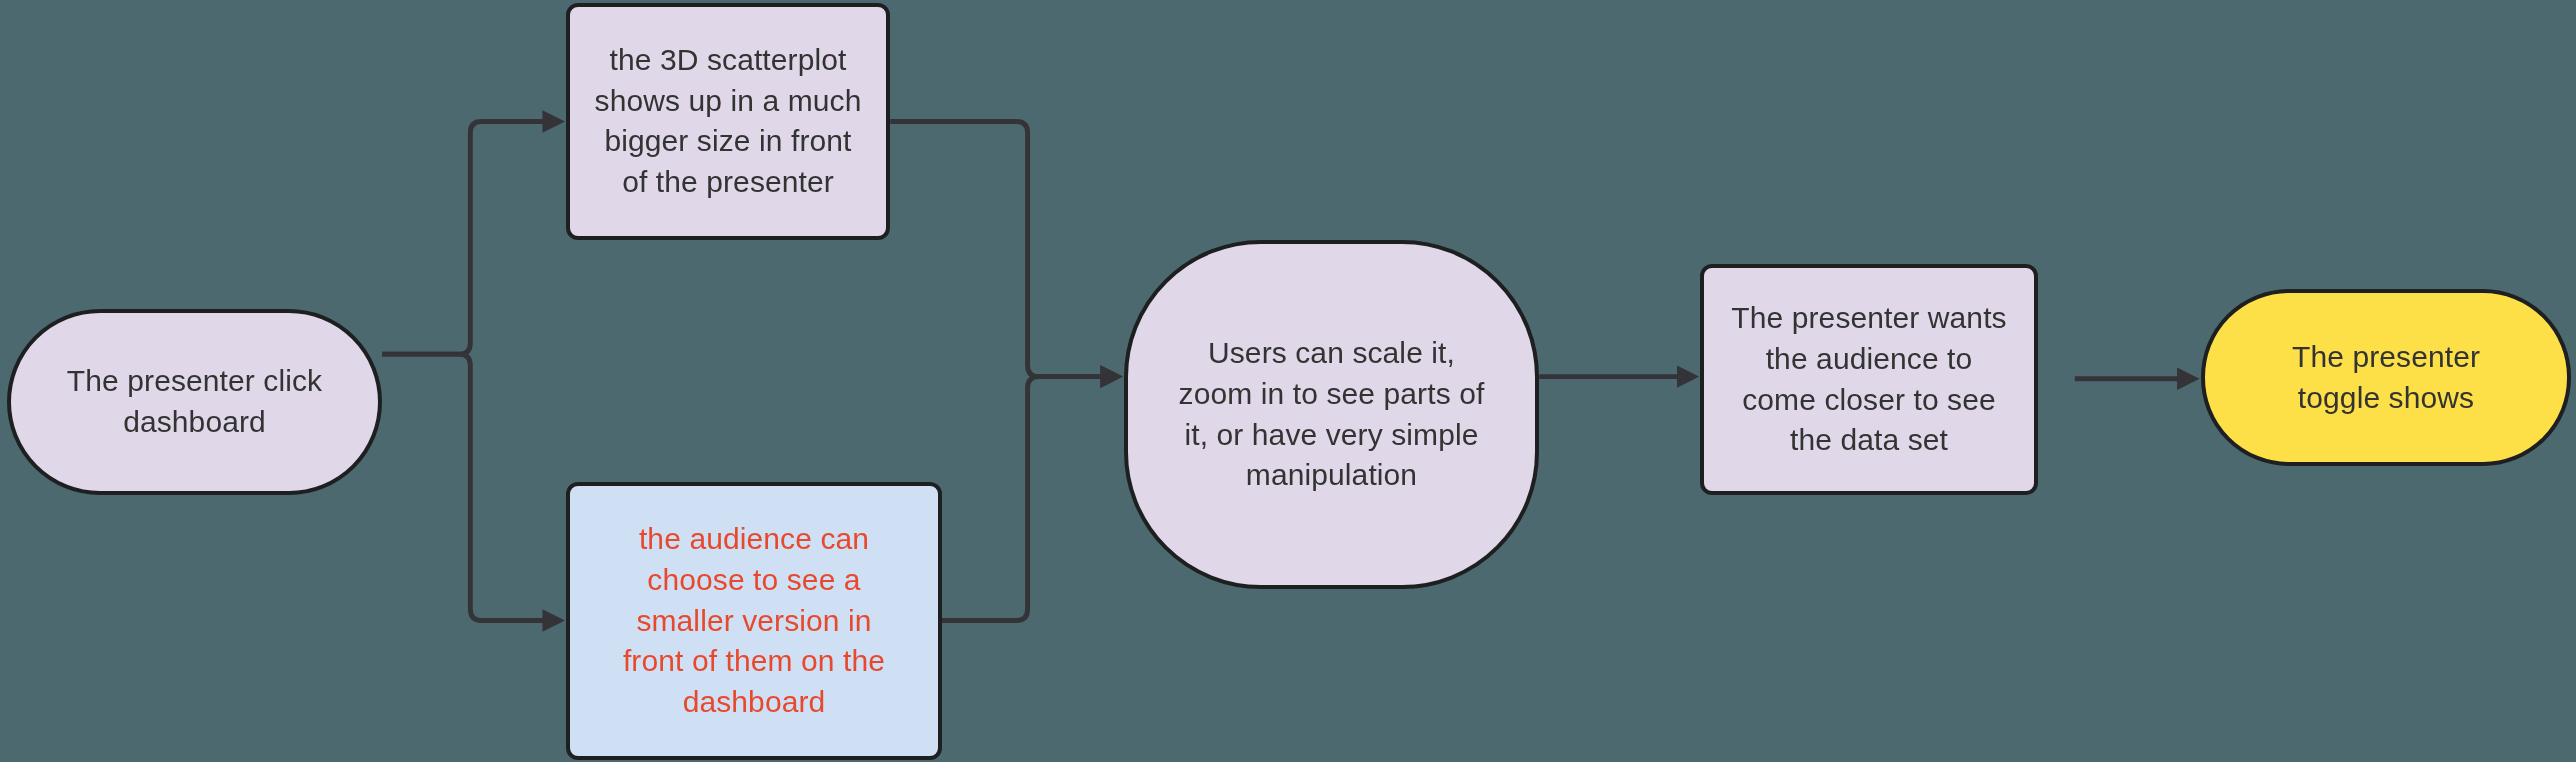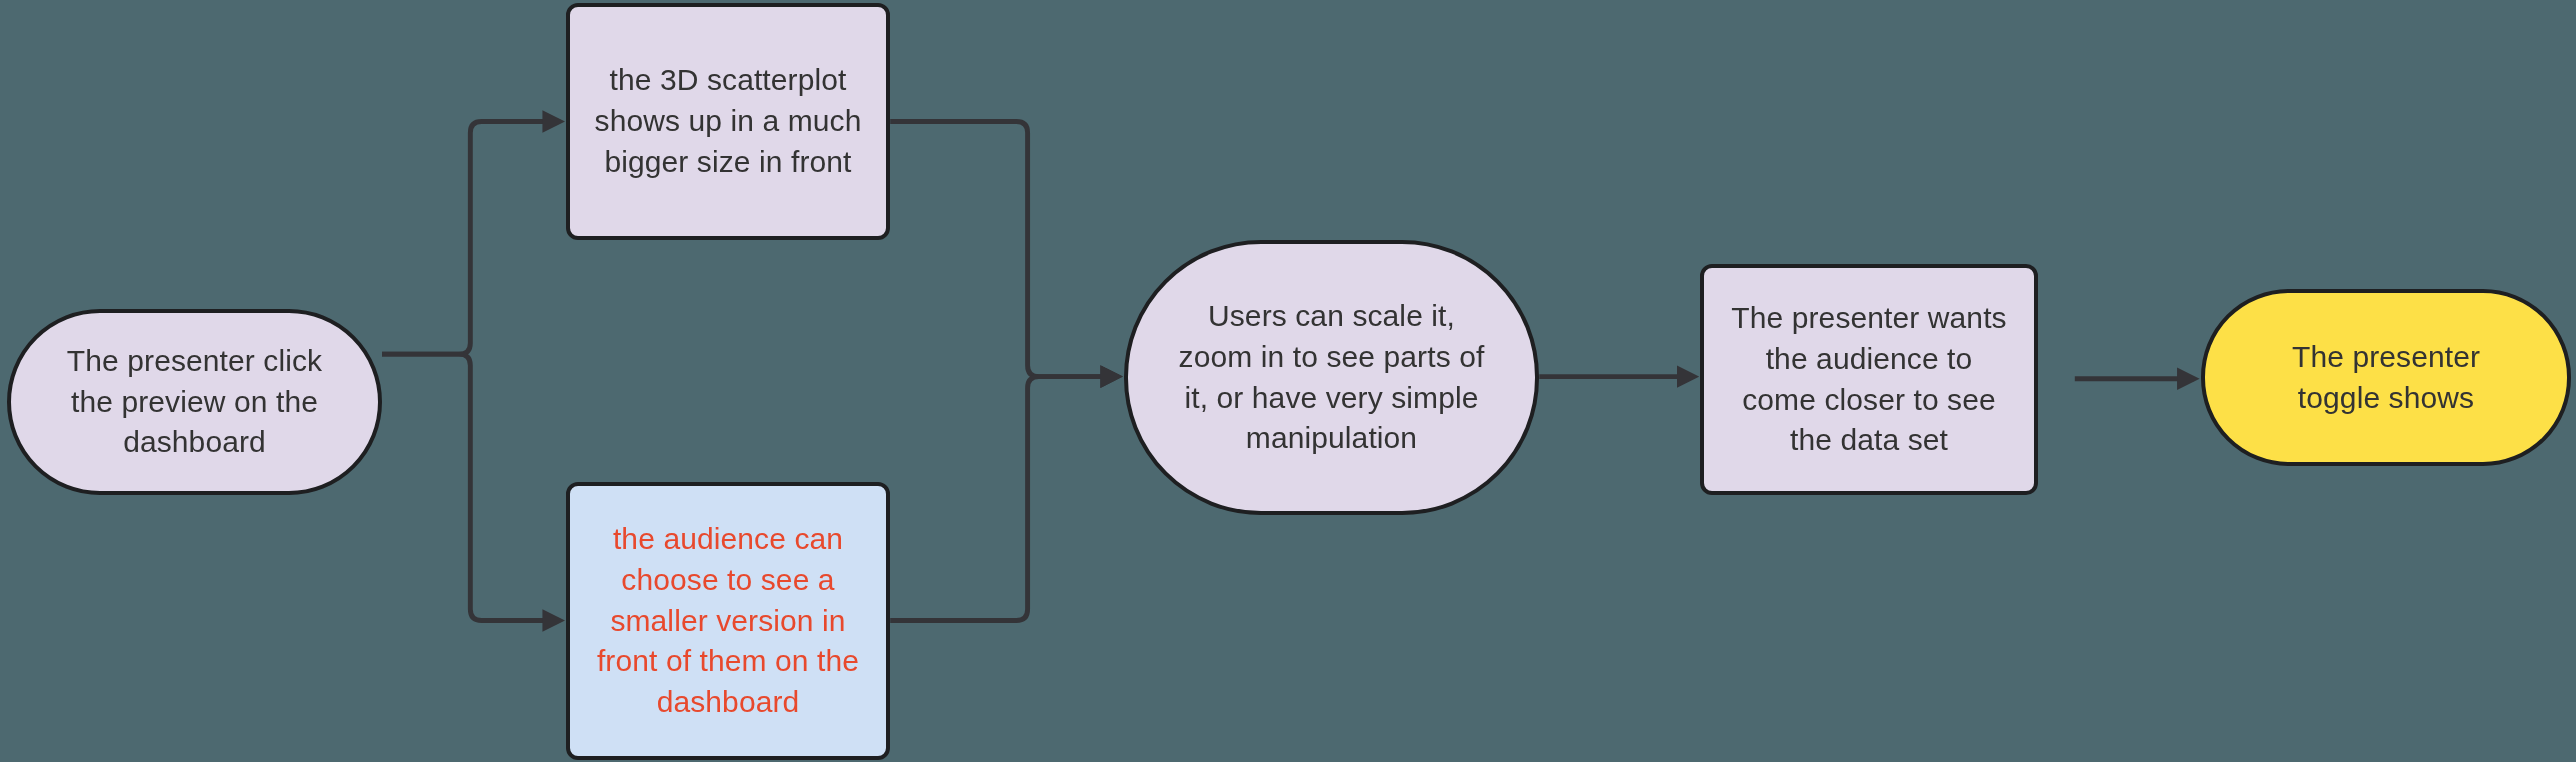--- a/index.html
+++ b/index.html
@@ -35,22 +35,22 @@
     border:4.9px solid #1e1f21;
     color:#333333;
     font-size:30px;
     line-height:1.36;
     letter-spacing:0.1px;
   }
   .node .lines{width:100%;}
   
   .node-click-preview     {left:7px;  top:261px; width:375px; height:186px; border-radius:93px;}
   .node-bigger-scatterplot{left:566px; top:2.8px;   width:324px; height:237px; border-radius:12px;}
-  .node-smaller-version   {left:566px; top:482px; width:324px; height:278px; border-radius:12px;}
-  .node-scale-zoom        {left:1124px;top:240px; width:415px; height:275px; border-radius:137px;}
+  .node-smaller-version   {left:566px; top:482px; width:376px; height:278px; border-radius:12px;}
+  .node-scale-zoom        {left:1124px;top:240px; width:415px; height:349px; border-radius:137px;}
   .node-come-closer       {left:1700px;top:264px; width:338px; height:231px; border-radius:12px;}
   .node-toggle-mode       {left:2201px;top:289px; width:370px; height:177px; border-radius:88px;}
 </style>
 </head>
 <body>
 
 <div class="canvas">
 
   <svg class="edges" width="2576" height="763" viewBox="0 0 3675 1088" xmlns="http://www.w3.org/2000/svg">
     <defs>
@@ -62,30 +62,30 @@
     <path class="edge" d="M545 505 L655 505 Q671 505 671 521 L671 869 Q671 885 687 885 L798 885" marker-end="url(#arrow)"></path>
     <path class="edge" d="M1270 173 L1450 173 Q1466 173 1466 189 L1466 521 Q1466 537 1482 537 L1594 537" marker-end="url(#arrow)"></path>
     <path class="edge" d="M1270 885 L1450 885 Q1466 885 1466 869 L1466 553 Q1466 537 1482 537 L1594 537" marker-end="url(#arrow)"></path>
     <path class="edge" d="M2196 537 L2416 537" marker-end="url(#arrow)"></path>
     <path class="edge" d="M2960 540 L3130 540" marker-end="url(#arrow)"></path>
   </svg>
 
   <div class="node node-click-preview" style="background: rgb(224, 216, 233); color: rgb(51, 51, 51); margin-top: 48px;">
     <div class="lines">
         <div>The presenter click</div>
-        <div>the preview on the</div>
         <div>dashboard</div>
       </div>
   </div>
 
   <div class="node node-bigger-scatterplot" style="background: rgb(224, 216, 233); color: rgb(51, 51, 51);">
     <div class="lines">
         <div>the 3D scatterplot</div>
         <div>shows up in a much</div>
         <div>bigger size in front</div>
+        <div>of the presenter</div>
       </div>
   </div>
 
   <div class="node node-smaller-version" style="background: rgb(207, 224, 245); color: rgb(232, 73, 45);">
     <div class="lines">
         <div>the audience can</div>
         <div>choose to see a</div>
         <div>smaller version in</div>
         <div>front of them on the</div>
         <div>dashboard</div>

